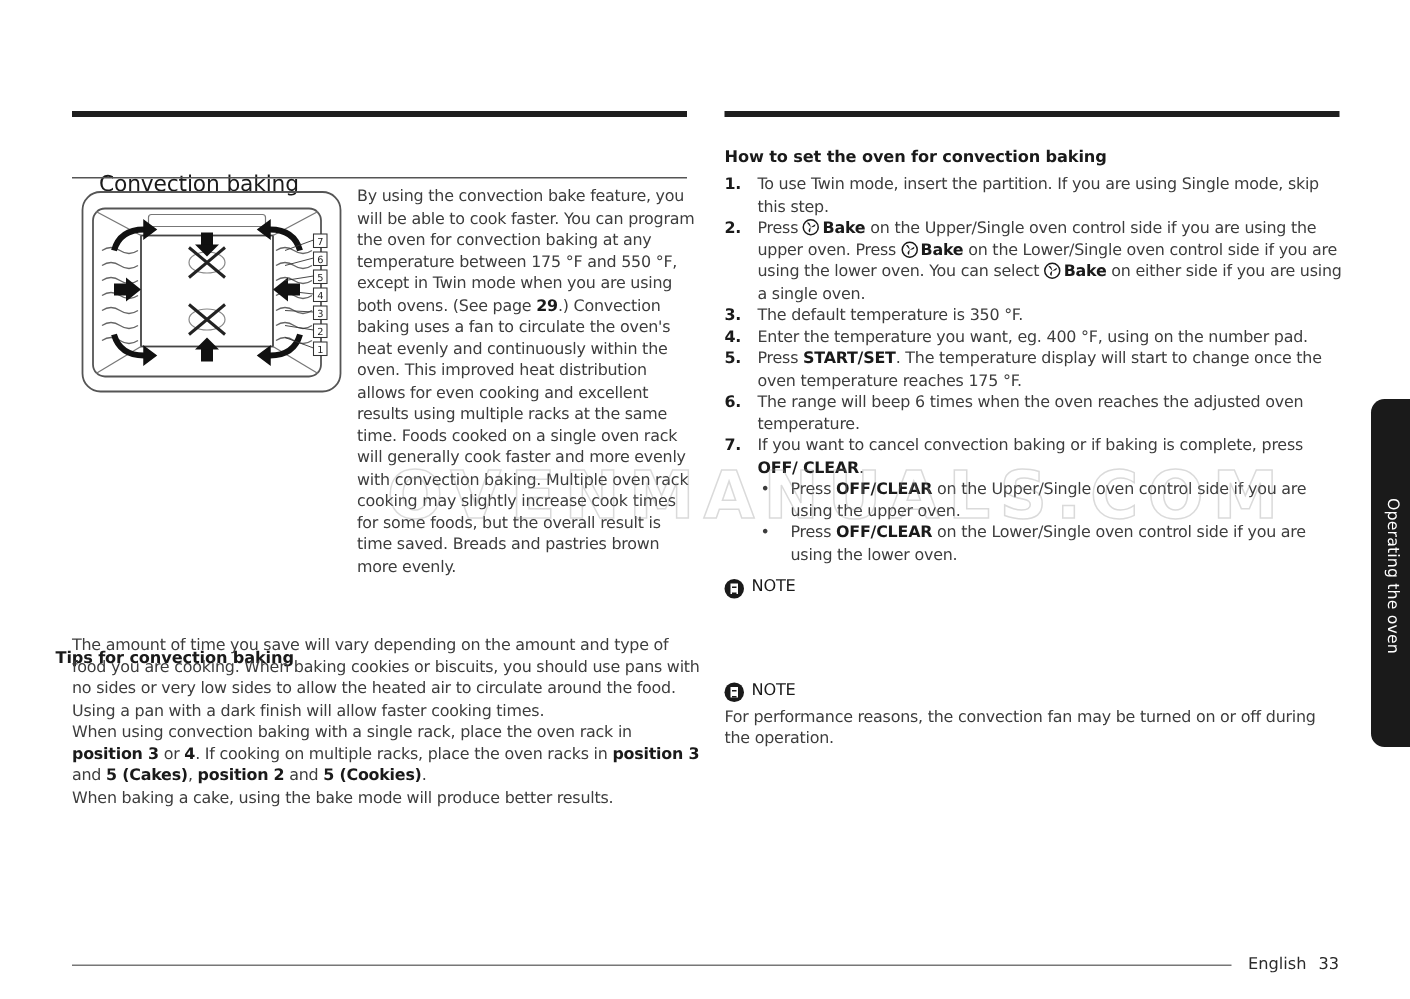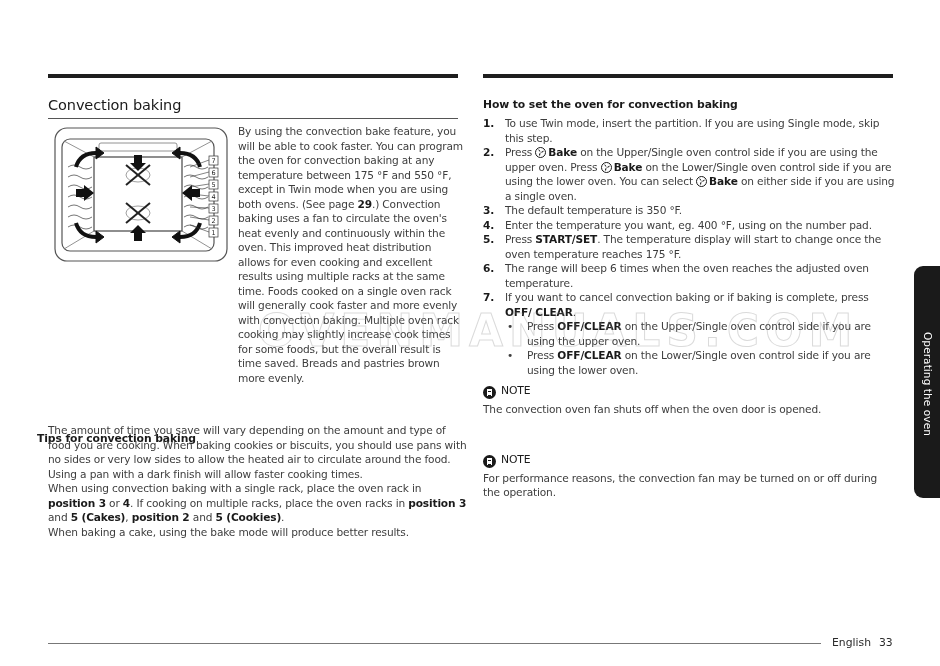--- a/index.html
+++ b/index.html
@@ -2,21 +2,21 @@
 <html><head>
 <meta charset="utf-8">
 <style>
   html, body { margin:0; padding:0; background:#ffffff; }
   body { width:940px; height:666px; position:relative; overflow:hidden;
          font-family:"DejaVu Sans", sans-serif; color:#3a3a3a; }
   .rule-top { position:absolute; top:74px; height:4px; background:#1e1e1e; }
   .rule-left { left:48px; width:410px; }
   .rule-right { left:483px; width:410px; }
 
-  .h1 { position:absolute; left:48px; top:97px; font-size:14.5px; color:#1a1a1a; margin:0; font-weight:normal; letter-spacing:-0.1px; }
+  .h1 { position:absolute; left:48px; top:97px; font-size:14.5px; color:#1a1a1a; margin:18px; font-weight:normal; letter-spacing:-0.1px; }
   .h1-line { position:absolute; left:48px; top:118px; width:410px; height:1px; background:#555; }
 
   .figure { position:absolute; left:54px; top:127px; width:174px; height:135px; }
   .intro { position:absolute; left:238px; top:124px; width:225px; font-size:10.6px; line-height:14.5px; color:#3d3d3d; letter-spacing:-0.15px; }
 
   .h2 { position:absolute; font-size:10.8px; color:#1a1a1a; font-weight:bold; margin:0; letter-spacing:-0.1px; }
   .tips-title { left:37px; top:404px;margin-top:28px; }
   .tips { position:absolute; left:48px; top:423px; width:420px; font-size:10.6px; line-height:14.5px; color:#3d3d3d; letter-spacing:-0.15px; }
   .tips p { margin:0; }
 
@@ -187,21 +187,20 @@
       <li><span class="dot">•</span><span>Press </span><b>OFF/CLEAR</b><span> on the Lower/Single oven control side if you are using the lower oven.</span></li>
     </ul>
   </li>
 </ol>
 
 <div class="note note1">
   <div class="note-head">
       <span class="note-icon"></span>
       <span>NOTE</span>
     </div>
-  <p>The convection oven fan shuts off when the oven door is opened.</p>
 </div>
 <div class="note note2">
   <div class="note-head">
       <span class="note-icon"></span>
       <span>NOTE</span>
     </div>
   <p>For performance reasons, the convection fan may be turned on or off during the operation.</p>
 </div>
 
 <div class="side-tab">

